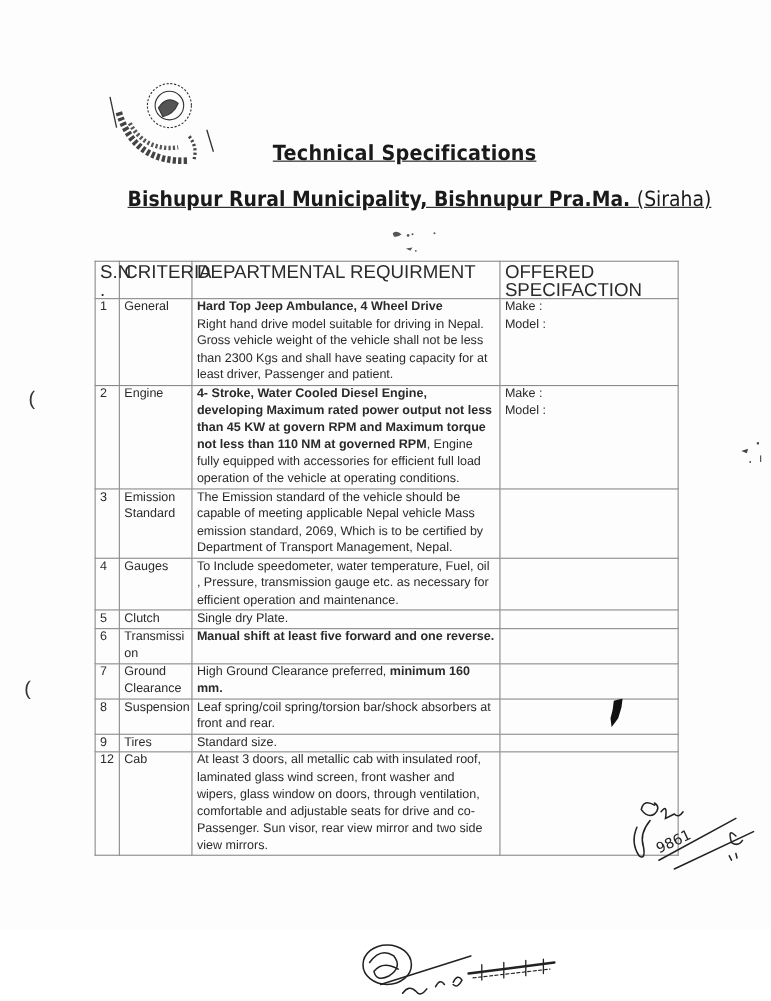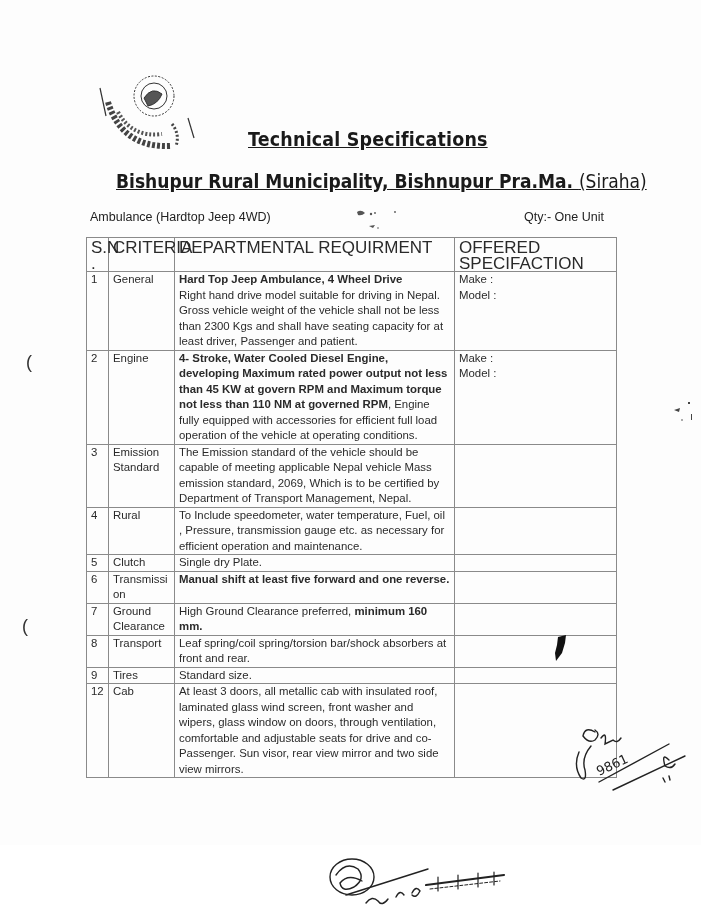--- a/index.html
+++ b/index.html
@@ -155,24 +155,20 @@
       <path d="M80 56 Q88 66 84 78" stroke-width="3" stroke="#444" stroke-dasharray="2 2"></path>
     </g>
   </svg>
 
   <div class="title">Technical  Specifications</div>
 
   <div class="subtitle">
     <span class="u">Bishupur Rural Municipality, Bishnupur Pra.Ma. </span><span class="light">(Siraha)</span>
   </div>
 
-  <div class="item-line">
-    <span>Ambulance (Hardtop Jeep 4WD)</span>
-    <span class="qty">Qty:- One Unit</span>
-  </div>
 
   <svg class="scribble-mid" viewBox="0 0 50 30">
     <g fill="#555">
       <path d="M2 4 Q6 1 10 5 Q7 8 3 7 Z"></path>
       <circle cx="16" cy="6" r="1.2"></circle>
       <circle cx="20" cy="5" r="0.9"></circle>
       <circle cx="40" cy="4" r="0.9"></circle>
       <path d="M14 18 L20 17 L18 20 Z"></path>
       <circle cx="23" cy="20" r="0.8"></circle>
     </g>
@@ -207,21 +203,21 @@
         <td><span>Make :</span><br><span>Model :</span></td>
       </tr>
       <tr style="height:62px">
         <td>3</td>
         <td>Emission Standard</td>
         <td>The Emission standard of the vehicle should be capable of meeting applicable Nepal vehicle Mass emission standard, 2069, Which is to be certified by Department of Transport Management, Nepal.</td>
         <td></td>
       </tr>
       <tr style="height:47px">
         <td>4</td>
-        <td>Rural</td>
+        <td>Gauges</td>
         <td>To Include speedometer, water temperature, Fuel, oil , Pressure, transmission gauge etc. as necessary for efficient operation and maintenance.</td>
         <td></td>
       </tr>
       <tr style="height:16px">
         <td>5</td>
         <td>Clutch</td>
         <td>Single dry Plate.</td>
         <td></td>
       </tr>
       <tr style="height:31px">
@@ -231,21 +227,21 @@
         <td></td>
       </tr>
       <tr style="height:31px">
         <td>7</td>
         <td>Ground Clearance</td>
         <td><span>High Ground Clearance preferred, </span><span class="b">minimum 160 mm.</span></td>
         <td></td>
       </tr>
       <tr style="height:31px">
         <td>8</td>
-        <td>Transport</td>
+        <td>Suspension</td>
         <td>Leaf spring/coil spring/torsion bar/shock absorbers at front and rear.</td>
         <td></td>
       </tr>
       <tr style="height:16px">
         <td>9</td>
         <td>Tires</td>
         <td>Standard size.</td>
         <td></td>
       </tr>
       <tr style="height:93px">

